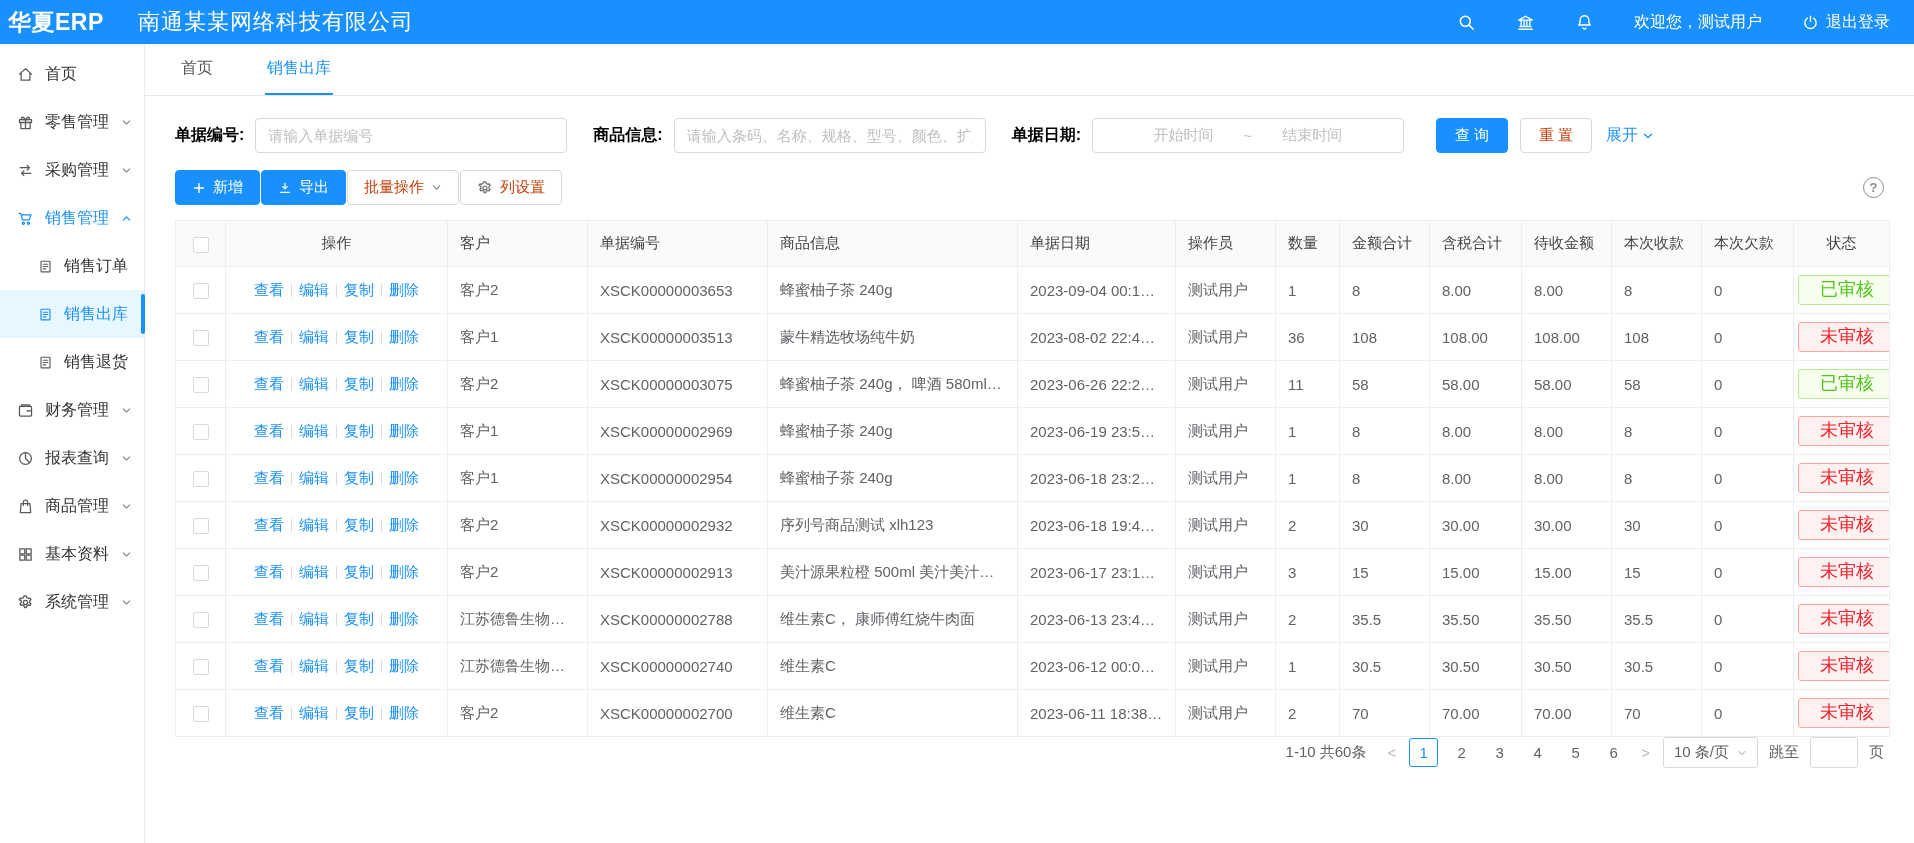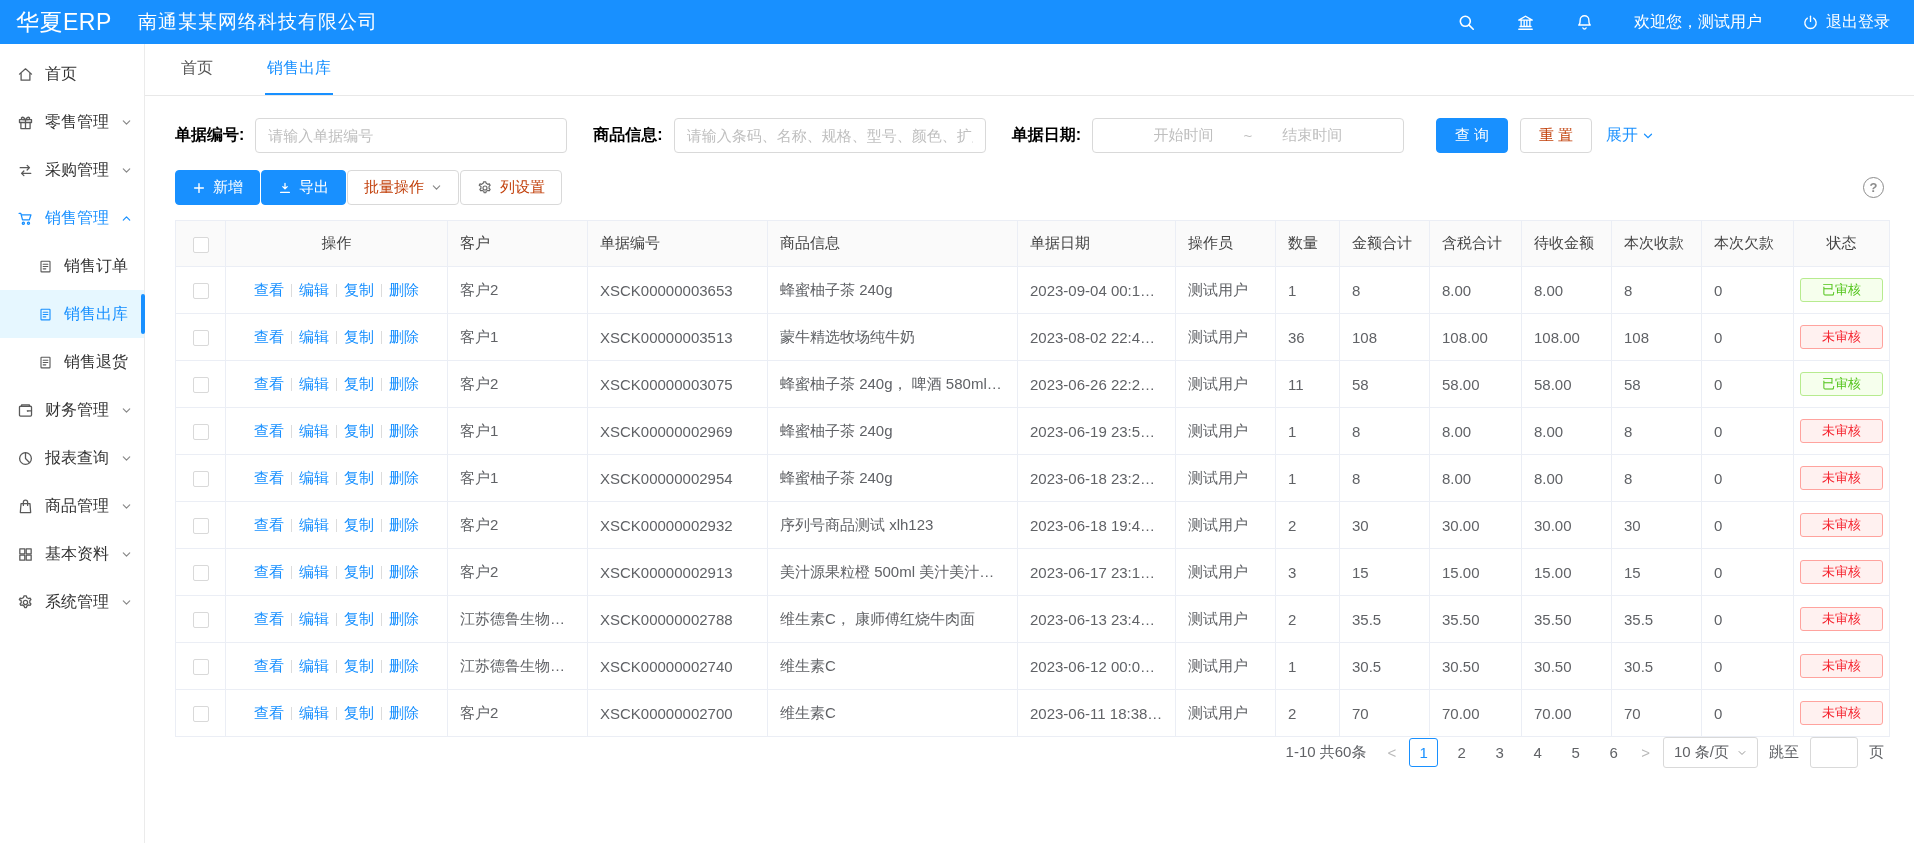--- a/index.html
+++ b/index.html
@@ -3,22 +3,22 @@
 <meta charset="utf-8">
 <style>
   *{box-sizing:border-box;margin:0;padding:0}
   html,body{width:1914px;height:843px;overflow:hidden}
   body{font-family:"Liberation Sans","DejaVu Sans",sans-serif;background:#fff;color:#333;font-size:15px}
   .icon{display:inline-flex;align-items:center;justify-content:center}
   .icon svg{width:100%;height:100%}
 
   
   .header{height:44px;background:#1890ff;display:flex;align-items:center;color:#fff}
-  .logo{width:138px;padding-left:16px;font-size:23px;font-weight:normal;letter-spacing:.5px;white-space:nowrap}
-  .company{font-size:19px;letter-spacing:1px}
+  .logo{width:138px;padding-left:8px;font-size:23px;font-weight:bold;letter-spacing:.5px;white-space:nowrap}
+  .company{font-size:22px;letter-spacing:1px}
   .header-right{margin-left:auto;display:flex;align-items:center;gap:40px;padding-right:24px}
   .hicon{width:19px;height:19px;color:#fff;cursor:pointer}
   .welcome{font-size:16px}
   .logout{display:flex;align-items:center;gap:7px;font-size:16px;cursor:pointer}
   .logout .hicon{width:17px;height:17px}
 
   
   .main{display:flex;height:799px}
   .sidebar{width:145px;border-right:1px solid #ebebeb;padding-top:6px;flex:none}
   .side-item{height:48px;display:flex;align-items:center;padding-left:17px;gap:11px;font-size:16px;color:#333;cursor:pointer;position:relative}
@@ -65,21 +65,21 @@
   
   table{width:100%;border-collapse:collapse;table-layout:fixed;margin-top:15px}
   th,td{border:1px solid #ebeef5;padding:0 12px;overflow:hidden;white-space:nowrap;text-overflow:ellipsis}
   th{background:#fafafa;font-weight:400;color:#444;font-size:15px;height:46px;text-align:left}
   td{font-size:15px;color:#606266;height:47px}
   th.center,td.center{text-align:center;padding:0 4px}
   .cb{width:16px;height:16px;border:1px solid #d9d9d9;border-radius:2px;background:#fff;display:inline-block;vertical-align:middle;cursor:pointer}
   .actions{text-align:center}
   .actions a{color:#1890ff;text-decoration:none;cursor:pointer}
   .actions .sep{display:inline-block;width:1px;height:13px;background:#dcdcdc;margin:0 7px;vertical-align:-2px}
-  .badge{display:inline-block;padding:3px 21px;border-radius:3px;font-size:13px;border:1px solid;line-height:1.2}
+  .badge{display:inline-block;padding:3px 21px;border-radius:3px;font-size:18px;border:1px solid;line-height:1.2}
   .badge.green{color:#52c41a;background:#f6ffed;border-color:#b7eb8f}
   .badge.red{color:#f5222d;background:#fff1f0;border-color:#ffa39e}
 
   
   .pagination{display:flex;justify-content:flex-end;align-items:center;gap:11px;font-size:15px;color:#606266;padding-bottom:24px}
   .pg-total{margin-right:8px;color:#606266}
   .pg-arrow{color:#b8b8b8;font-size:15px;cursor:pointer;padding:0 2px}
   .pg-num{min-width:29px;height:29px;display:inline-flex;align-items:center;justify-content:center;border-radius:3px;cursor:pointer;color:#606266}
   .pg-num.current{border:1px solid #1890ff;color:#1890ff}
   .size-select{border:1px solid #d9d9d9;border-radius:3px;height:31px;padding:0 10px;display:inline-flex;align-items:center;gap:8px;color:#606266;cursor:pointer}

